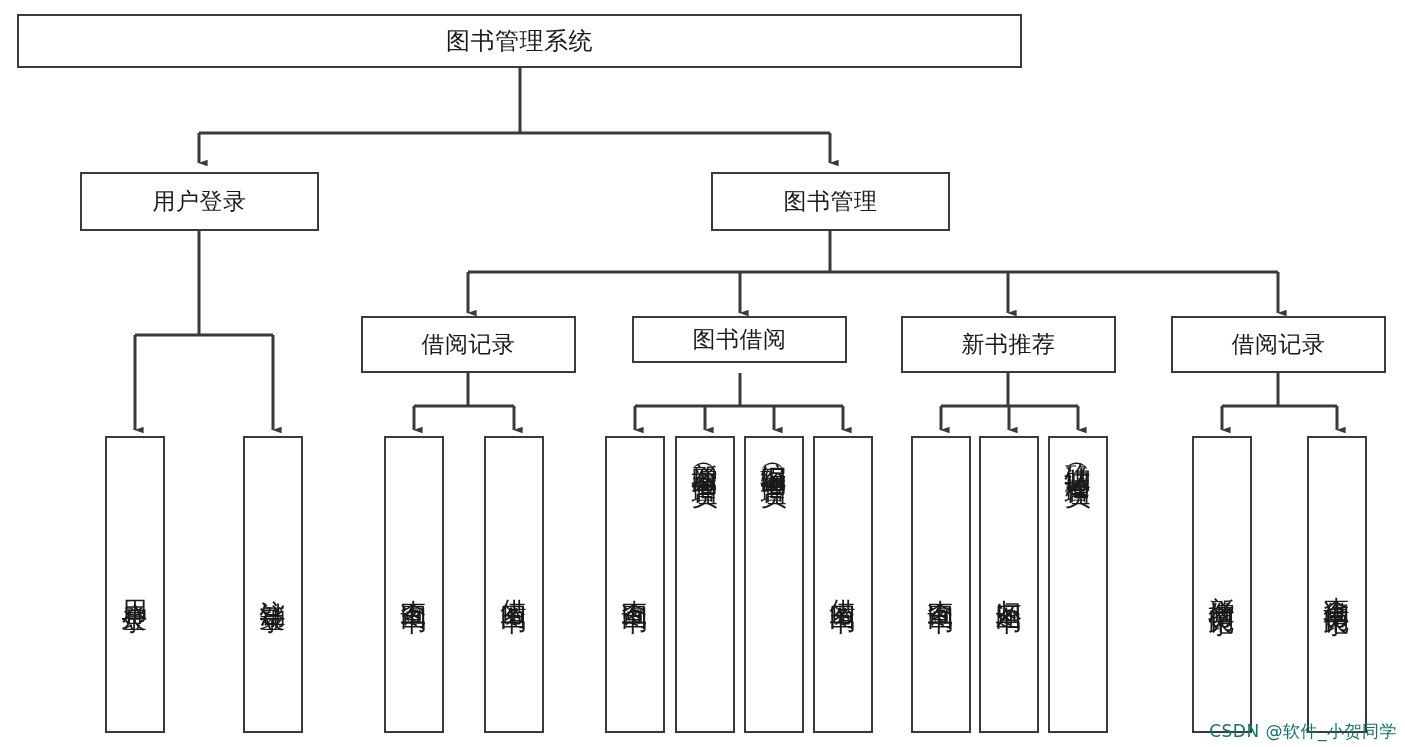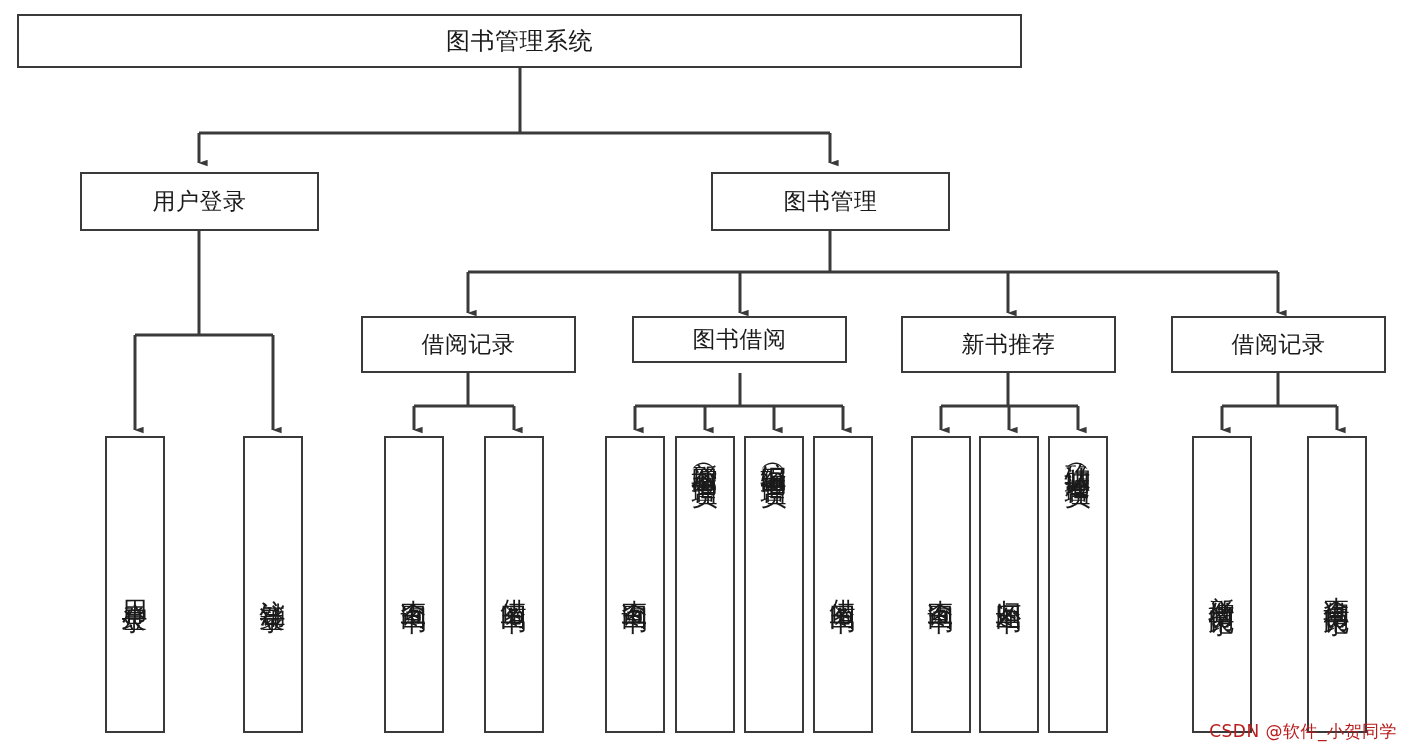--- a/index.html
+++ b/index.html
@@ -67,21 +67,21 @@
   }
   .v-node.centered {
     align-items: center;
     padding-top: 0;
   }
   #watermark {
     position: absolute;
     right: 8px;
     bottom: 4px;
     font-size: 17px;
-    color: #b91c1c;
+    color: #0f766e;
     letter-spacing: 0.5px;
     z-index: 9;
     white-space: nowrap;
     font-family: "DejaVu Sans", "Liberation Sans", sans-serif;
   }
 </style>
 </head>
 <body>
 
 <div id="diagram-root">

